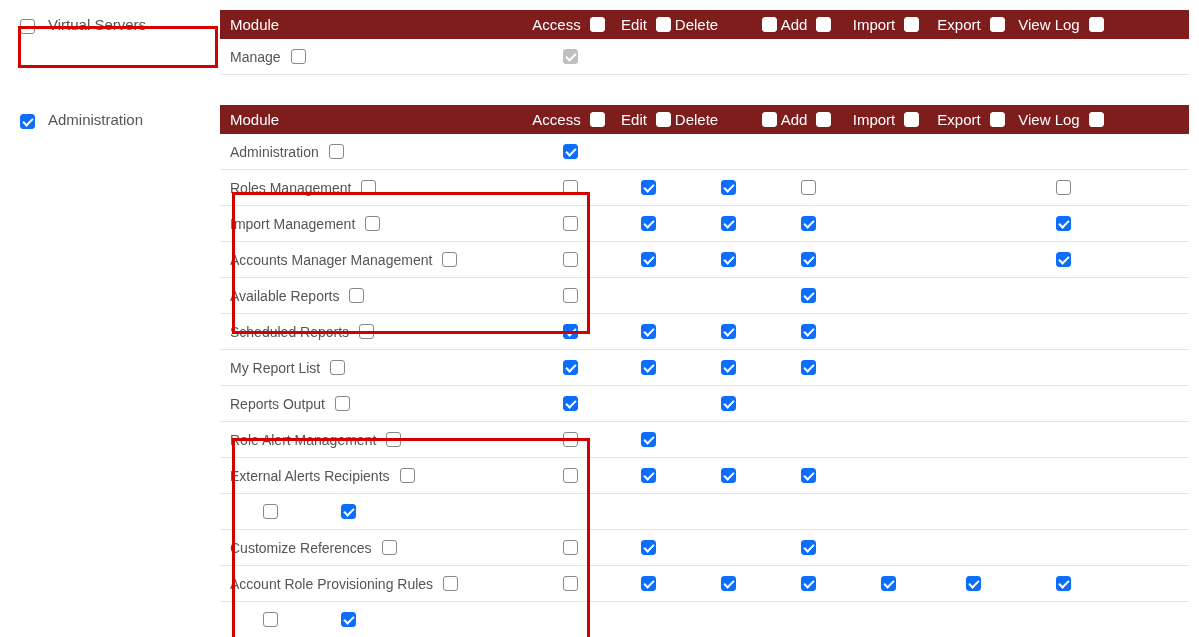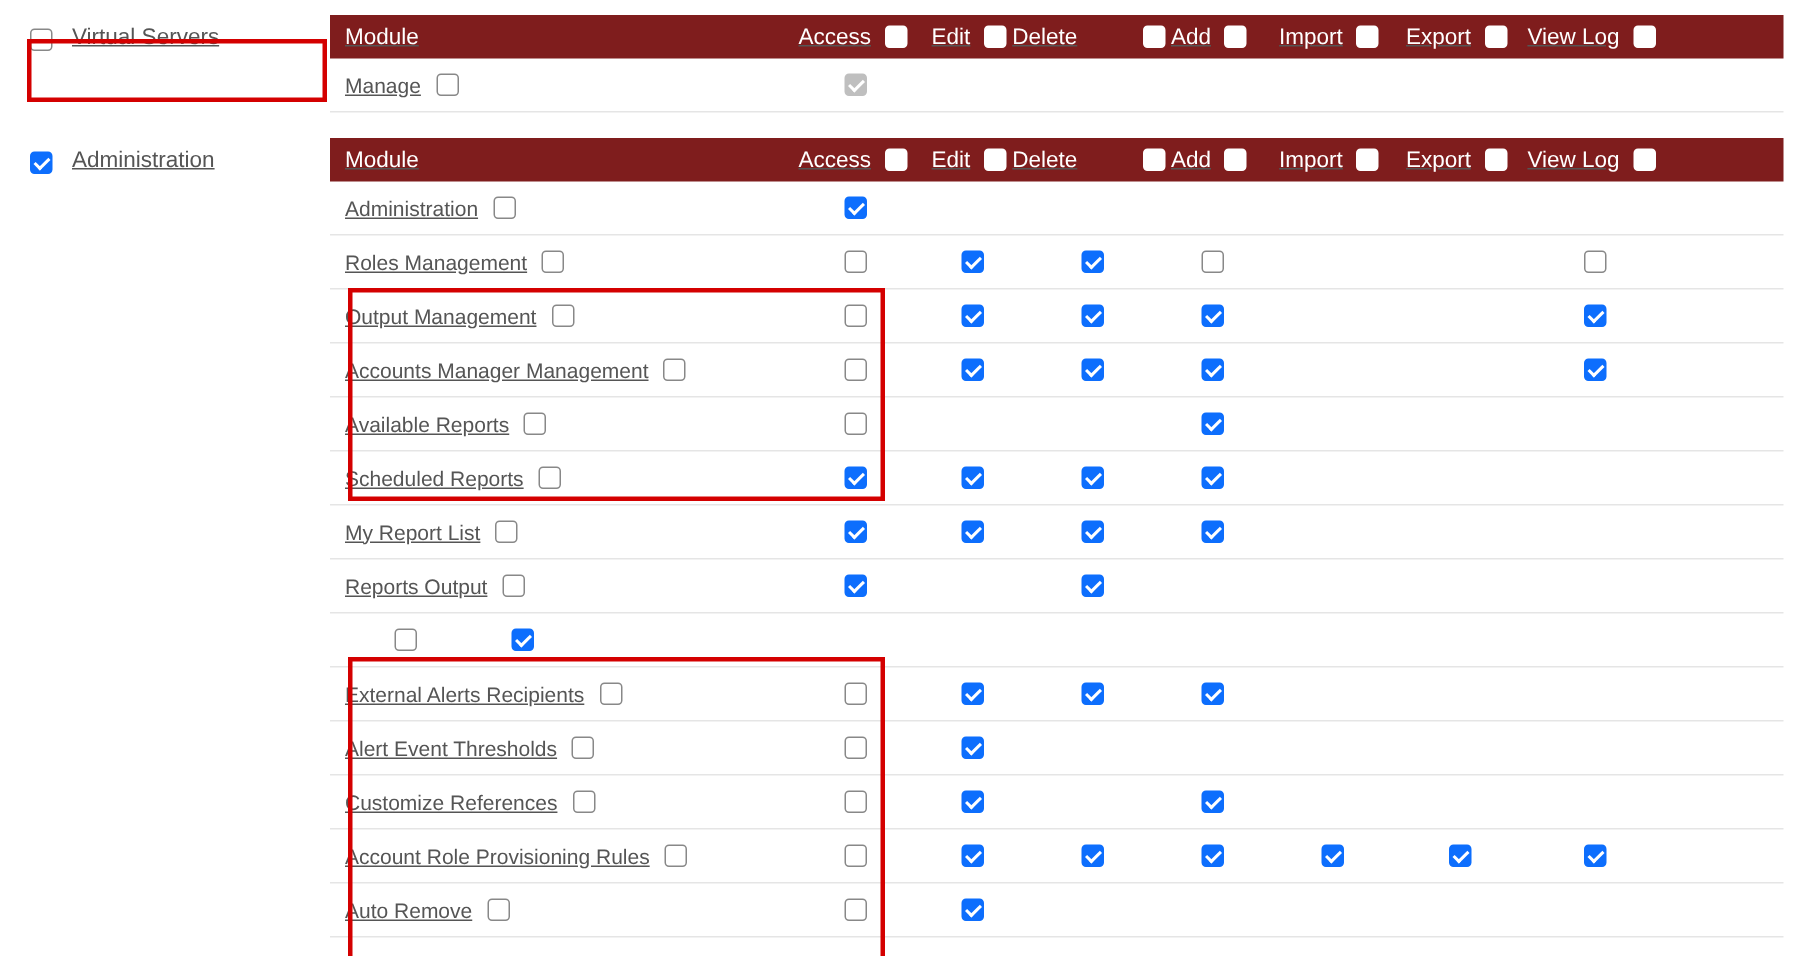--- a/index.html
+++ b/index.html
@@ -7,22 +7,21 @@
     margin: 0;
     padding: 10px;
     font-family: Arial, Helvetica, sans-serif;
     font-size: 14px;
     color: #555;
     background: #fff;
     width: 1199px;
   }
   .section {
     display: flex;
-    margin-bottom: 17px;
-    text-decoration: underline;
+    margin-bottom: 30px;
   }
   .section-label-col {
     width: 210px;
     flex-shrink: 0;
     padding: 6px 0 0 6px;
     display: flex;
     align-items: flex-start;
     gap: 10px;
   }
   .section-label-col .label-text {
@@ -266,21 +265,21 @@
               <input type="checkbox" class="cb" style="">
             </div>
             <div class="body-cell center col-import"></div>
             <div class="body-cell center col-export"></div>
             <div class="body-cell center col-viewlog">
               <input type="checkbox" class="cb" style="">
             </div>
           </div>
           <div class="body-row">
             <div class="body-cell col-module module-label">
-              <span>Output Management</span>
+              <span>Import Management</span>
               <input type="checkbox" class="cb" style="">
             </div>
             <div class="body-cell center col-access">
               <input type="checkbox" class="cb" style="">
             </div>
             <div class="body-cell center col-edit">
               <input type="checkbox" class="cb" checked="" style="">
             </div>
             <div class="body-cell center col-delete">
               <input type="checkbox" class="cb" checked="" style="">
@@ -387,20 +386,24 @@
             <div class="body-cell center col-edit"></div>
             <div class="body-cell center col-delete">
               <input type="checkbox" class="cb" checked="" style="">
             </div>
             <div class="body-cell center col-add"></div>
             <div class="body-cell center col-import"></div>
             <div class="body-cell center col-export"></div>
             <div class="body-cell center col-viewlog"></div>
           </div>
           <div class="body-row">
+            <div class="body-cell col-module module-label">
+              <span>Role Alert Management</span>
+              <input type="checkbox" class="cb" style="">
+            </div>
             <div class="body-cell center col-access">
               <input type="checkbox" class="cb" style="">
             </div>
             <div class="body-cell center col-edit">
               <input type="checkbox" class="cb" checked="" style="">
             </div>
             <div class="body-cell center col-delete"></div>
             <div class="body-cell center col-add"></div>
             <div class="body-cell center col-import"></div>
             <div class="body-cell center col-export"></div>
@@ -421,24 +424,20 @@
               <input type="checkbox" class="cb" checked="" style="">
             </div>
             <div class="body-cell center col-add">
               <input type="checkbox" class="cb" checked="" style="">
             </div>
             <div class="body-cell center col-import"></div>
             <div class="body-cell center col-export"></div>
             <div class="body-cell center col-viewlog"></div>
           </div>
           <div class="body-row">
-            <div class="body-cell col-module module-label">
-              <span>Alert Event Thresholds</span>
-              <input type="checkbox" class="cb" style="">
-            </div>
             <div class="body-cell center col-access">
               <input type="checkbox" class="cb" style="">
             </div>
             <div class="body-cell center col-edit">
               <input type="checkbox" class="cb" checked="" style="">
             </div>
             <div class="body-cell center col-delete"></div>
             <div class="body-cell center col-add"></div>
             <div class="body-cell center col-import"></div>
             <div class="body-cell center col-export"></div>
@@ -484,24 +483,20 @@
               <input type="checkbox" class="cb" checked="" style="">
             </div>
             <div class="body-cell center col-export">
               <input type="checkbox" class="cb" checked="" style="">
             </div>
             <div class="body-cell center col-viewlog">
               <input type="checkbox" class="cb" checked="" style="">
             </div>
           </div>
           <div class="body-row">
-            <div class="body-cell col-module module-label">
-              <span>Auto Remove</span>
-              <input type="checkbox" class="cb" style="">
-            </div>
             <div class="body-cell center col-access">
               <input type="checkbox" class="cb" style="">
             </div>
             <div class="body-cell center col-edit">
               <input type="checkbox" class="cb" checked="" style="">
             </div>
             <div class="body-cell center col-delete"></div>
             <div class="body-cell center col-add"></div>
             <div class="body-cell center col-import"></div>
             <div class="body-cell center col-export"></div>

